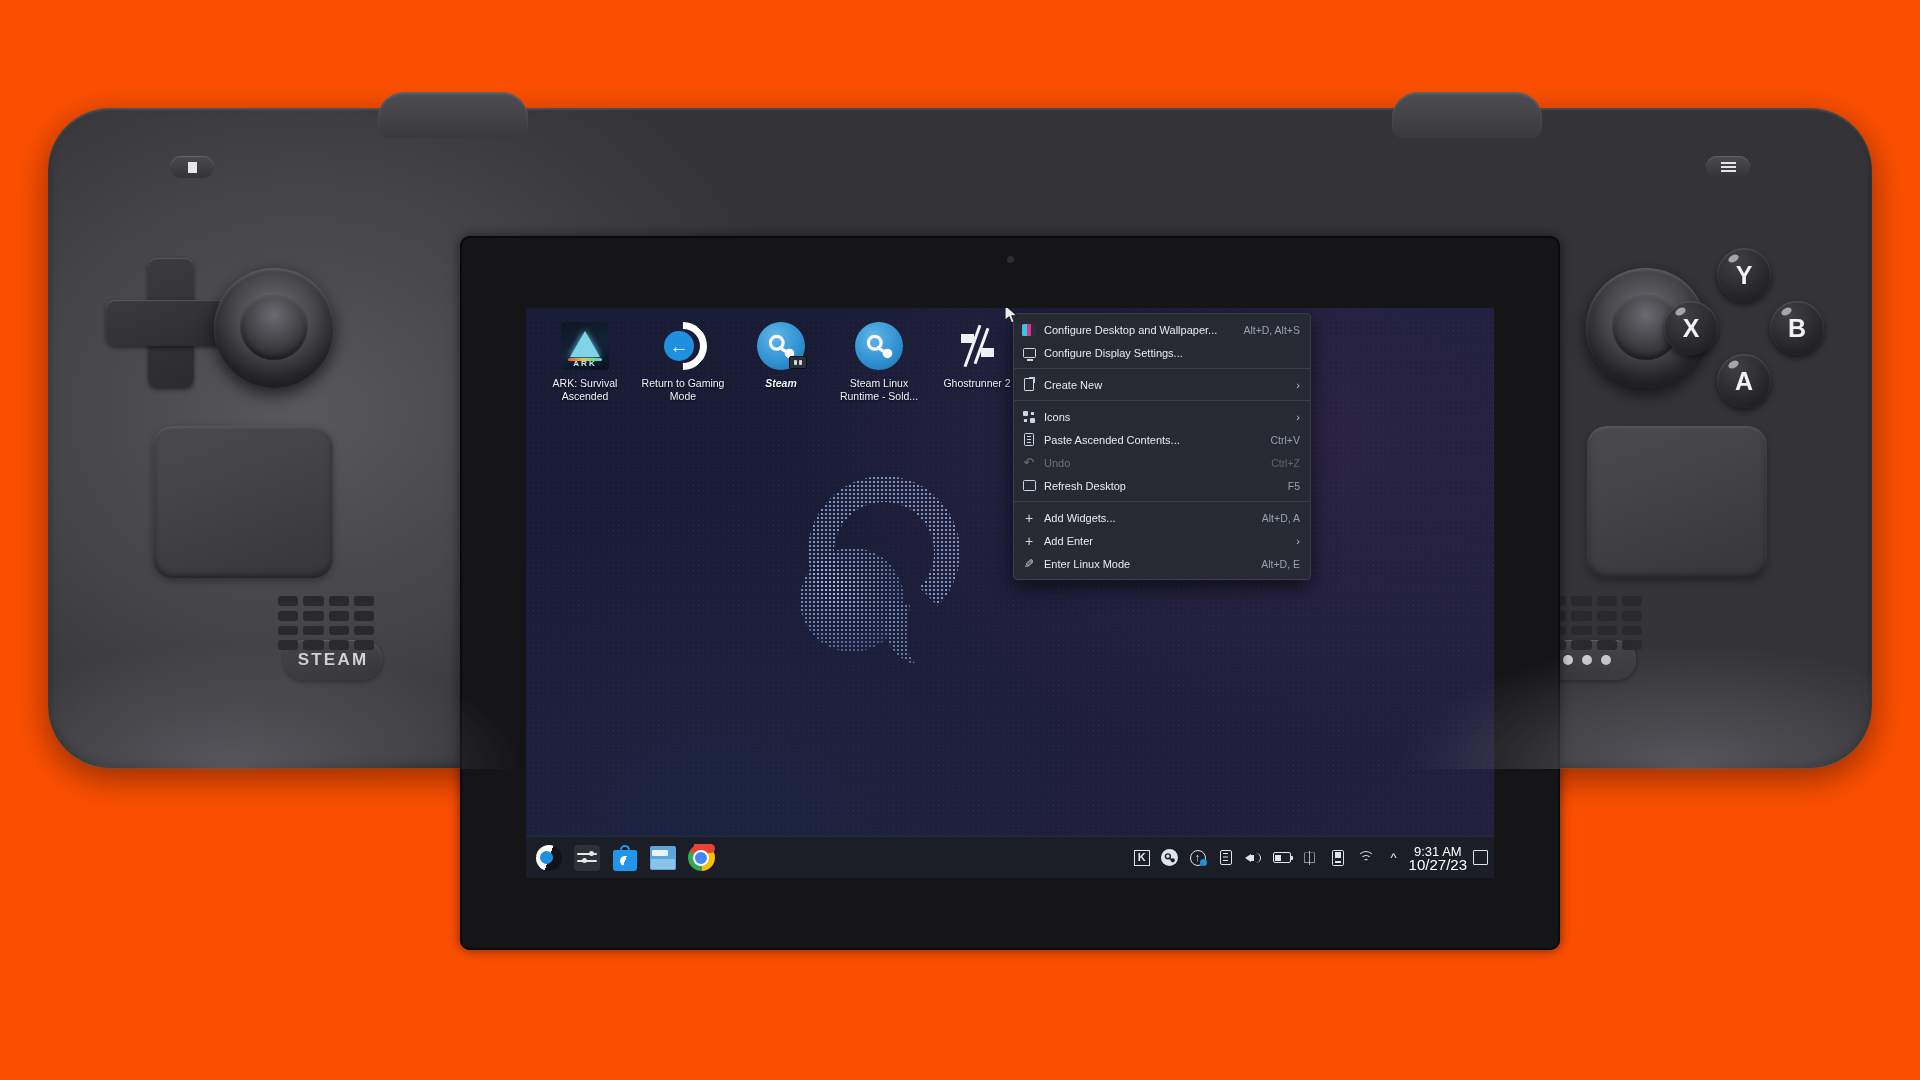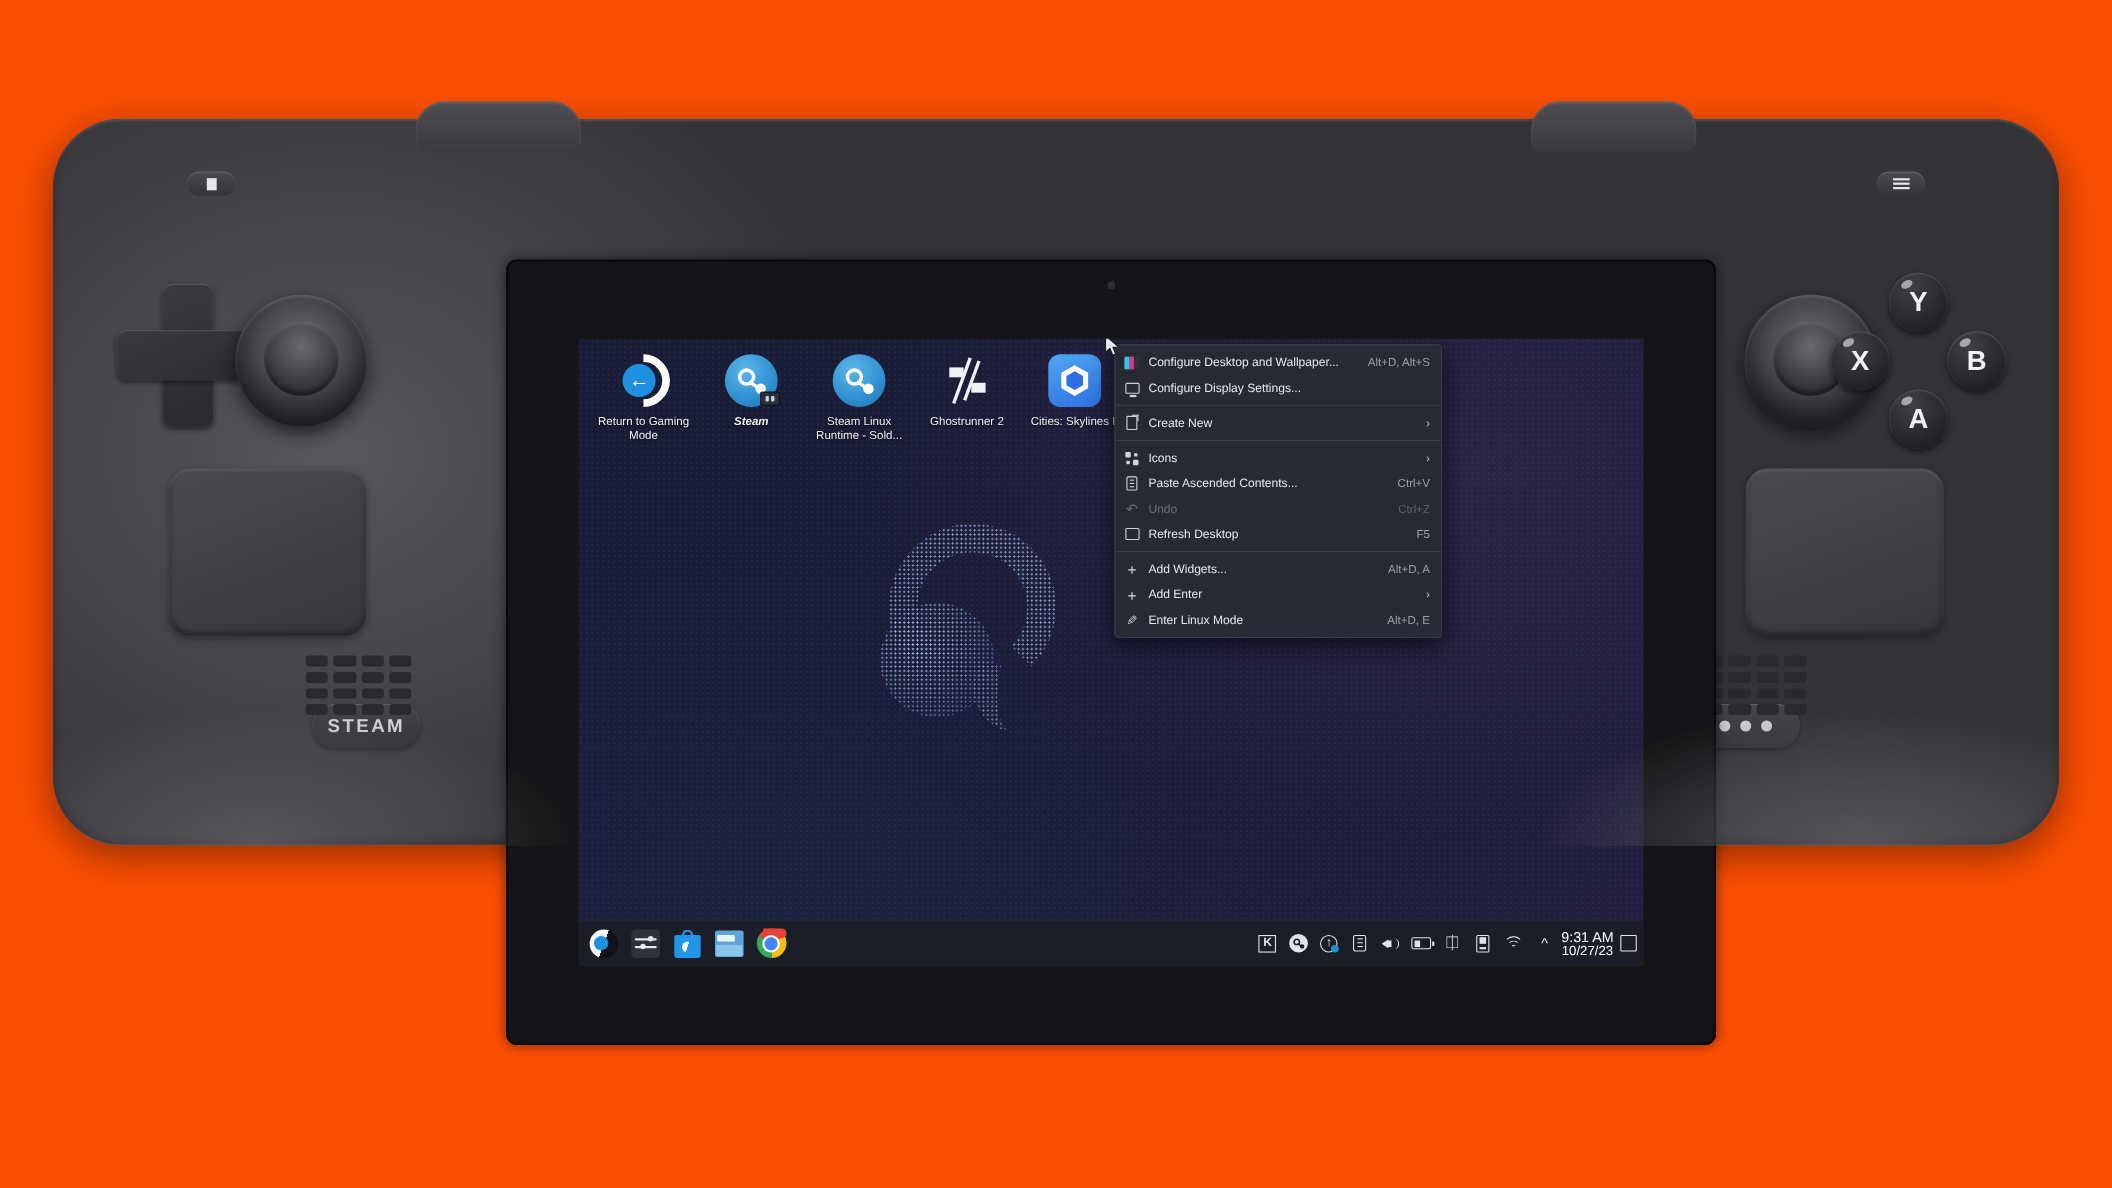--- a/index.html
+++ b/index.html
@@ -319,21 +319,21 @@
   .ty-wifi{width:18px;height:14px;position:relative;}
   .ty-wifi i{position:absolute;left:50%;border:1.7px solid #dfe3ea;border-bottom-color:transparent;
     border-left-color:transparent;border-right-color:transparent;border-radius:50%;transform:translateX(-50%);}
   .ty-wifi i.a{top:0;width:18px;height:18px;margin-left:0;}
   .ty-wifi i.b{top:4px;width:11px;height:11px;}
   .ty-wifi i.c{top:8px;width:5px;height:5px;}
   .ty-chevron{font-size:13px;line-height:13px;}
 
   #tb-clock { text-align:center; color:#ffffff; line-height:13px; padding:0 6px 0 2px; }
   #tb-clock .t { font-size:13px; }
-  #tb-clock .d { font-size:12px; }
+  #tb-clock .d { font-size:15px; }
   #peek-desktop { width:15px;height:15px;border:1.6px solid #dfe3ea;border-radius:1px;margin-right:6px; }
 </style>
 </head>
 <body style="background: rgb(251, 79, 0);">
 
 <div id="device">
 
   <div class="shoulder l"></div>
   <div class="shoulder r"></div>
 
@@ -424,20 +424,28 @@
     <div id="desktop">
       <div id="wallpaper-dots"></div>
       <div id="wallpaper-logo">
         <div class="ring"></div>
         <div class="tail"></div>
         <div class="ball"></div>
       </div>
 
       <div id="desktop-icons">
 
+        <div class="desk-icon">
+          <div class="glyph ico-ark">
+            <div class="a"></div>
+              <div class="bar"></div>
+              <div class="txt">ARK</div>
+          </div>
+          <div class="label">ARK: Survival Ascended</div>
+        </div>
 
 
 
         <div class="desk-icon">
           <div class="glyph ico-return">
             <div class="arc"></div>
               <div class="circ">←</div>
           </div>
           <div class="label">Return to Gaming Mode</div>
         </div>

